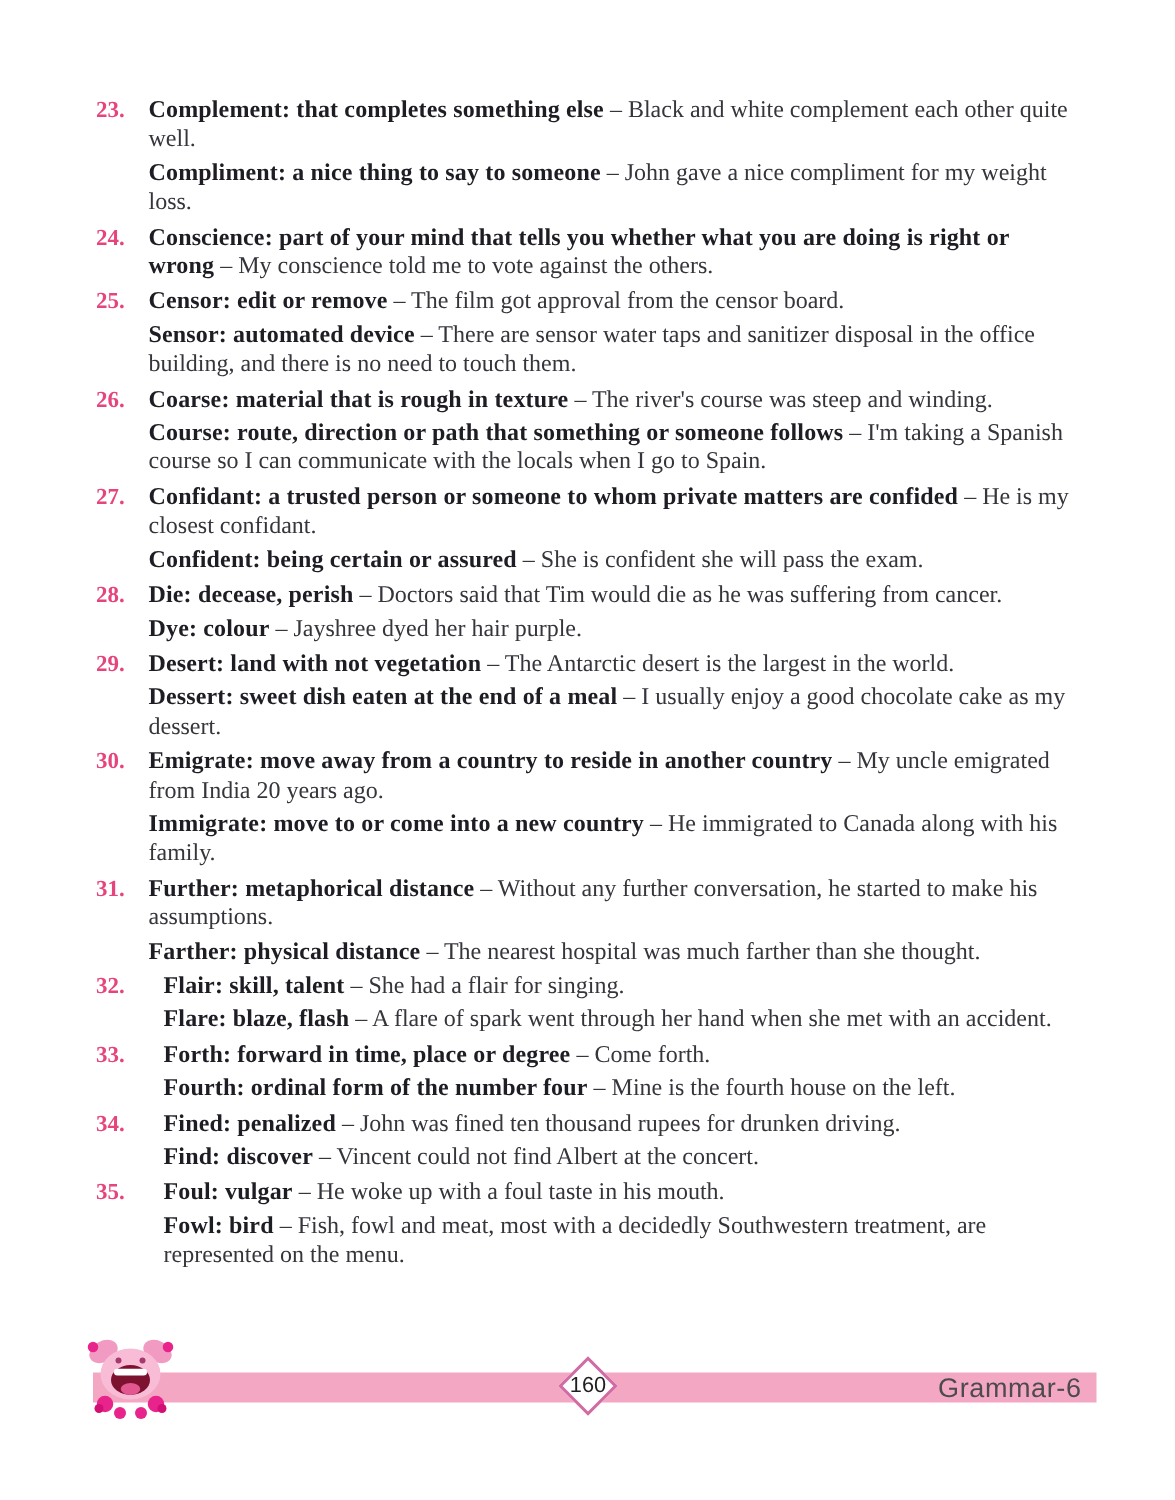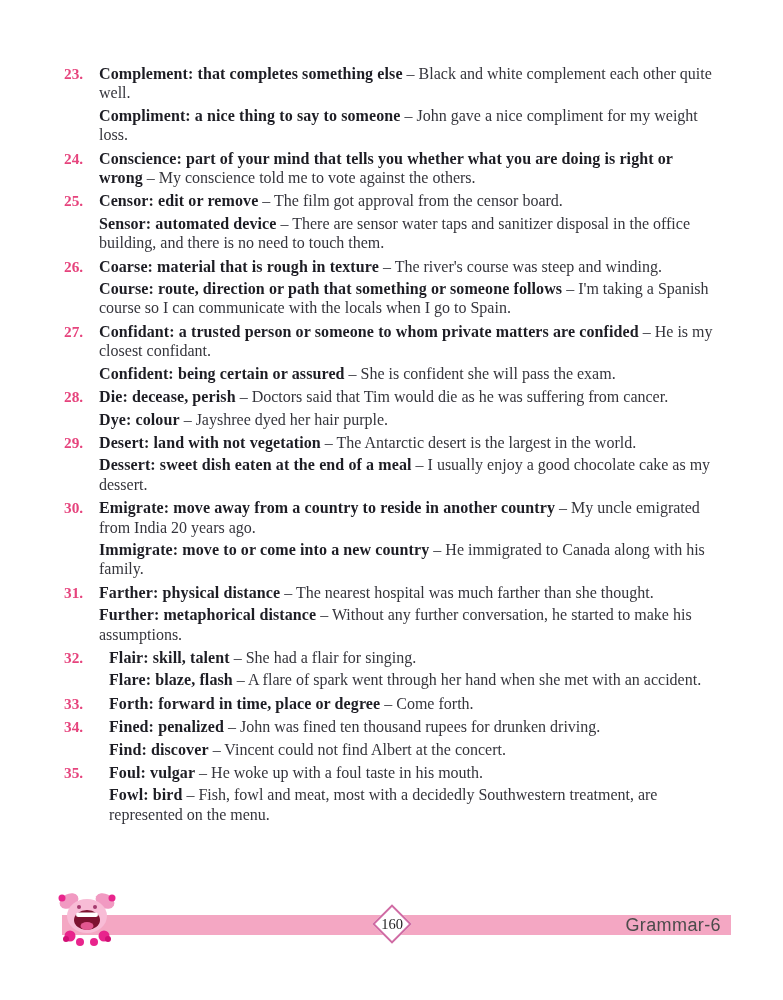--- a/index.html
+++ b/index.html
@@ -70,21 +70,21 @@
     left: 5px; top: 5px;
     width: 24px; height: 24px;
     background: #ffffff;
     border: 2px solid var(--diamond-border, #d06ba4);
     transform: rotate(45deg);
   }
   .page-number {
     position: absolute;
     left: 0; top: 0; width: 38px; height: 38px;
     display: flex; align-items: center; justify-content: center;
-    font-family: Liberation Serif, serif;
+    font-family: Liberation Sans, sans-serif;
     font-size: 14.5px;
     color: #1f1f1f;
   }
   .mascot {
     position: absolute;
     left: 56px; top: 889px;
     width: 62px; height: 60px;
   }
 </style>
 </head>
@@ -144,35 +144,36 @@
       <div class="item">
         <div class="num">30.</div>
         <div class="entries">
           <p class="entry"><span class="head">Emigrate: move away from a country to reside in another country</span><span class="sep"> – </span><span class="body">My uncle emigrated from India 20 years ago.</span></p>
           <p class="entry"><span class="head">Immigrate: move to or come into a new country</span><span class="sep"> – </span><span class="body">He immigrated to Canada along with his family.</span></p>
         </div>
       </div>
       <div class="item">
         <div class="num">31.</div>
         <div class="entries">
+          <p class="entry"><span class="head">Further: metaphorical distance</span><span class="sep"> – </span><span class="body">Without any further conversation, he started to make his assumptions.</span></p>
           <p class="entry"><span class="head">Farther: physical distance</span><span class="sep"> – </span><span class="body">The nearest hospital was much farther than she thought.</span></p>
-          <p class="entry"><span class="head">Further: metaphorical distance</span><span class="sep"> – </span><span class="body">Without any further conversation, he started to make his assumptions.</span></p>
         </div>
       </div>
       <div class="item indent">
         <div class="num">32.</div>
         <div class="entries">
           <p class="entry"><span class="head">Flair: skill, talent</span><span class="sep"> – </span><span class="body">She had a flair for singing.</span></p>
           <p class="entry"><span class="head">Flare: blaze, flash</span><span class="sep"> – </span><span class="body">A flare of spark went through her hand when she met with an accident.</span></p>
         </div>
       </div>
       <div class="item indent">
         <div class="num">33.</div>
         <div class="entries">
           <p class="entry"><span class="head">Forth: forward in time, place or degree</span><span class="sep"> – </span><span class="body">Come forth.</span></p>
+          <p class="entry"><span class="head">Fourth: ordinal form of the number four</span><span class="sep"> – </span><span class="body">Mine is the fourth house on the left.</span></p>
         </div>
       </div>
       <div class="item indent">
         <div class="num">34.</div>
         <div class="entries">
           <p class="entry"><span class="head">Fined: penalized</span><span class="sep"> – </span><span class="body">John was fined ten thousand rupees for drunken driving.</span></p>
           <p class="entry"><span class="head">Find: discover</span><span class="sep"> – </span><span class="body">Vincent could not find Albert at the concert.</span></p>
         </div>
       </div>
       <div class="item indent">

